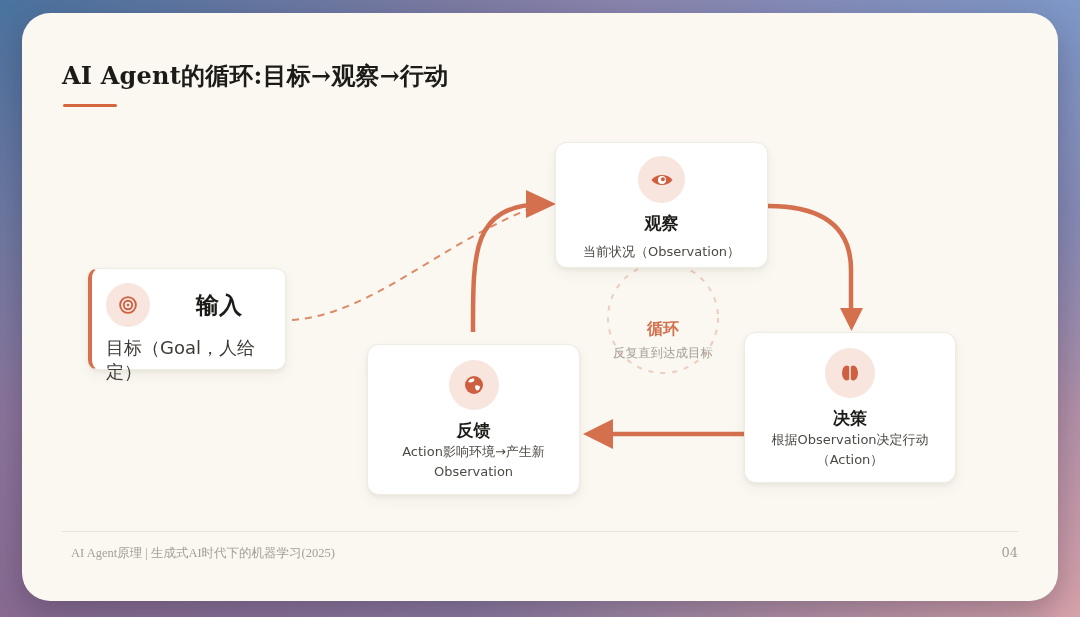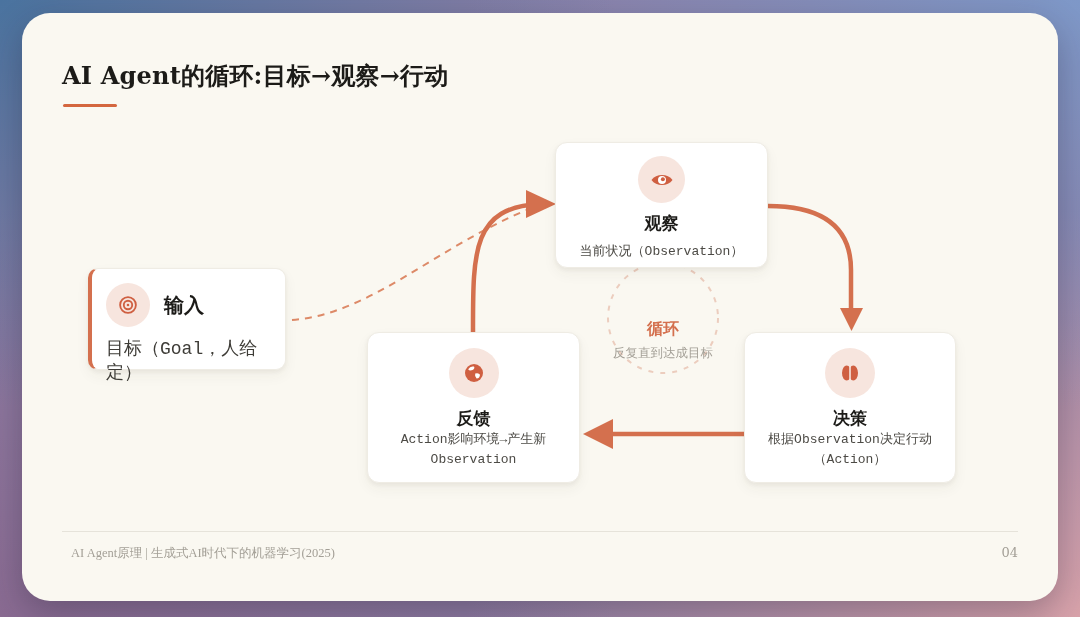--- a/index.html
+++ b/index.html
@@ -23,43 +23,43 @@
   .title{position:absolute;left:62px;top:60px;font-family:"DejaVu Serif","Liberation Serif",serif;
     font-weight:bold;font-size:24px;color:var(--text_dark);letter-spacing:.2px;}
   .title-underline{position:absolute;left:63px;top:104px;width:54px;height:3px;
     background:var(--accent);border-radius:2px;}
   svg.diagram{position:absolute;left:0;top:0;width:1080px;height:617px;pointer-events:none;}
   .dash-curve{fill:none;stroke:var(--arrow_light);stroke-width:2;stroke-dasharray:7 6;}
   .solid-line{fill:none;stroke:var(--arrow);stroke-width:4.5;}
   .ah{fill:var(--arrow);}
   .loop-ring{fill:none;stroke:var(--dashcircle);stroke-width:2;stroke-dasharray:5 7;}
   .card{position:absolute;background:var(--card_bg);border:1px solid var(--card_border);
-    border-radius:12px;box-shadow:0 2px 4px rgba(60,50,40,.06),0 6px 14px rgba(60,50,40,.05);font-family:Liberation Mono, monospace;}
+    border-radius:12px;box-shadow:0 2px 4px rgba(60,50,40,.06),0 6px 14px rgba(60,50,40,.05);}
   .card.center{display:flex;flex-direction:column;align-items:center;text-align:center;}
   .icon-circle{background:var(--icon_bg);border-radius:50%;display:flex;align-items:center;
     justify-content:center;color:var(--icon_fg);}
   .node-title{font-weight:bold;color:var(--text_dark);font-size:17px;}
   .node-sub{color:var(--text_gray);font-size:13px;line-height:1.55;}
   .gap{fill:var(--icon_bg);}
   
   .input-card{left:88px;top:268px;width:198px;height:102px;border-left:4px solid var(--arrow);
     border-radius:10px;padding:14px 12px 12px 14px;}
   .input-head{display:flex;align-items:center;gap:14px;}
   .input-head .icon-circle{width:44px;height:44px;}
-  .input-title{font-size:20px;}
+  .input-title{font-size:23px;margin-left:32px;}
   .input-sub{margin-top:9px;font-size:18px;color:#3e3c37;}
   
   .observe-card{left:555px;top:142px;width:213px;height:126px;padding-top:13px;}
   .observe-card .icon-circle{width:47px;height:47px;}
   .observe-card .node-title{margin-top:9px;}
   .observe-card .node-sub{margin-top:7px;}
   
   .big-card{width:213px;height:151px;padding-top:15px;}
   .decide-card{left:744px;top:332px;width:212px;}
-  .feedback-card{left:367px;top:332px;}
+  .feedback-card{left:367px;top:344px;}
   .big-card .icon-circle{width:50px;height:50px;}
   .big-card .node-title{margin-top:9px;}
   .big-card .node-sub{}
   
   .loop-label{position:absolute;left:563px;top:294px;width:200px;text-align:center;margin-top:25px;}
   .loop-title{color:var(--arrow);font-weight:bold;font-size:16px;}
   .loop-sub{color:var(--muted);font-size:12.5px;margin-top:5px;}
   
   .footer-divider{position:absolute;left:62px;top:531px;width:956px;height:1px;background:var(--divider);}
   .footer-left{position:absolute;left:71px;top:545px;font-family:Liberation Serif, serif;

